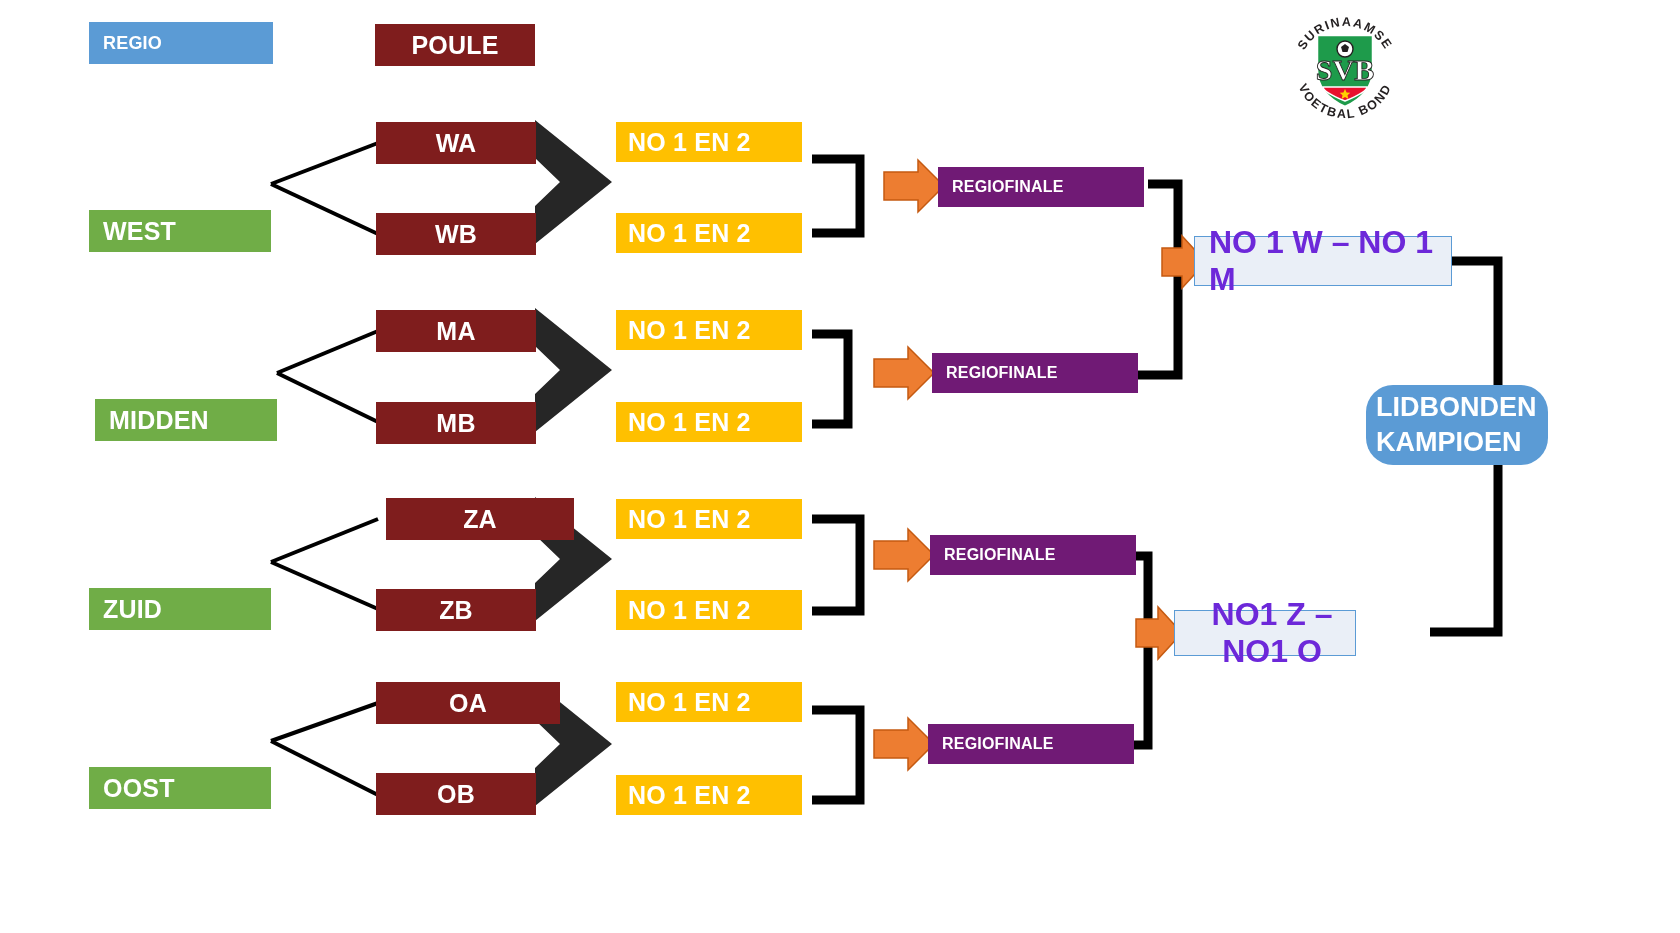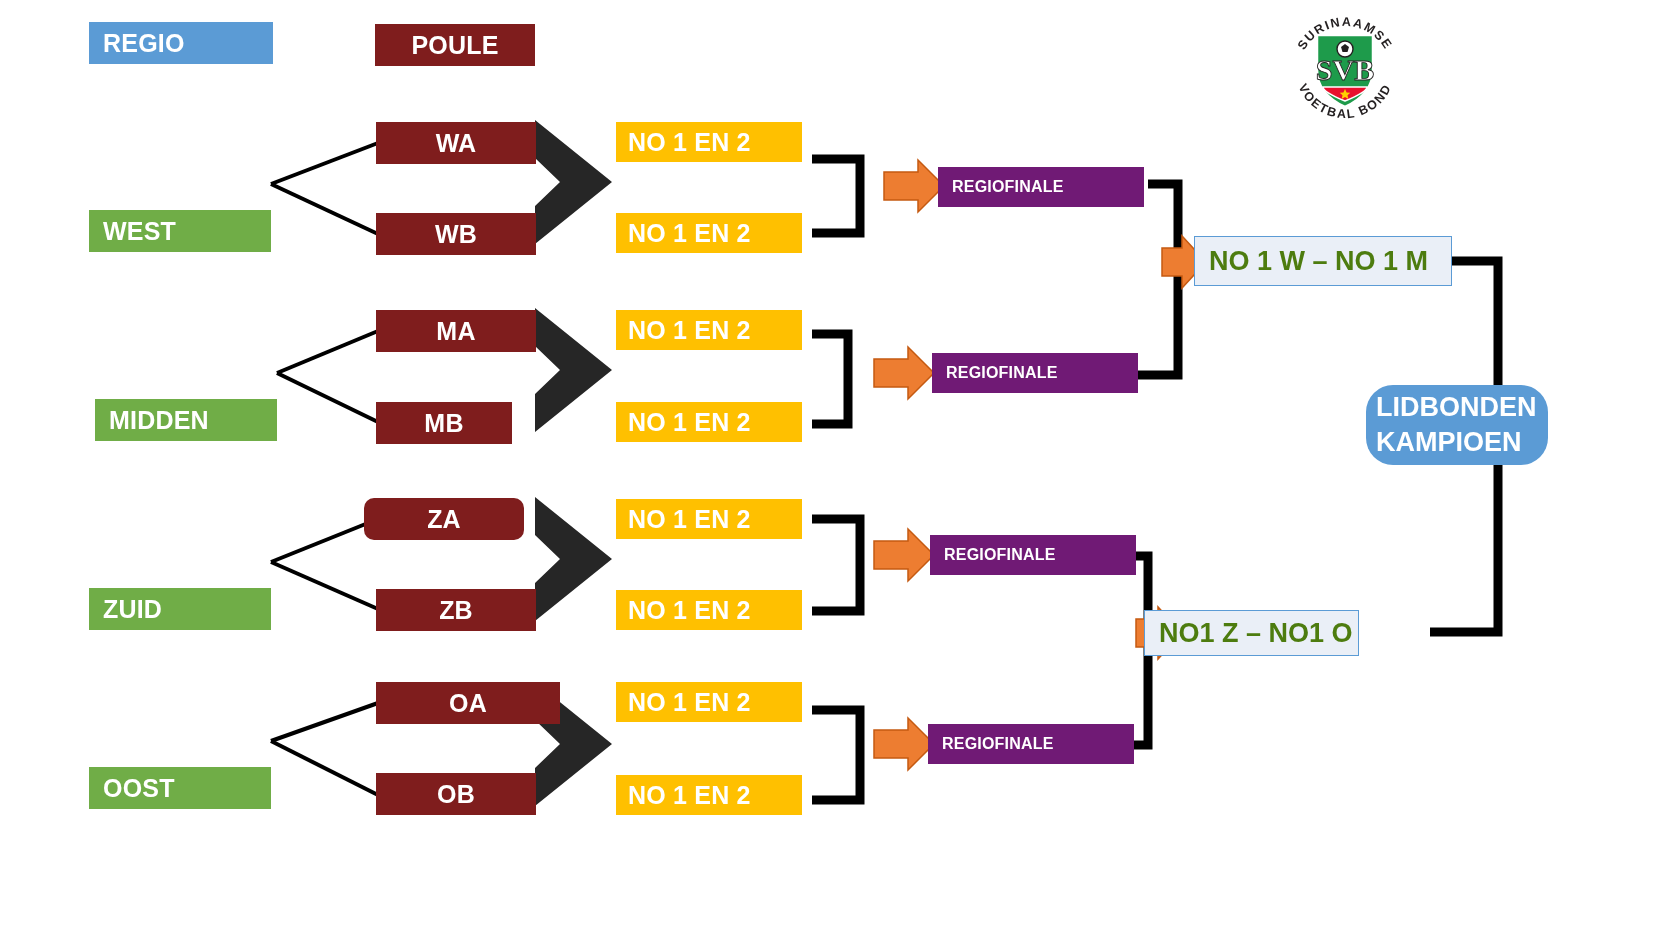--- a/index.html
+++ b/index.html
@@ -7,32 +7,32 @@
     width: 1680px; height: 933px;
     background: #ffffff;
     font-family: "Liberation Sans", sans-serif;
     overflow: hidden;
   }
   #stage { position: relative; width: 1680px; height: 933px; background: #fff; }
 
   .box { position: absolute; display: flex; align-items: center; color: #fff;
          font-weight: bold; letter-spacing: .2px; }
 
-  .hdr    { background: #5B9BD5; font-size: 25px; }
+  .hdr    { background: #5B9BD5; font-size: 18px; }
   .hdr.regio { padding-left: 14px; }
   .hdr.poule { justify-content: center; }
 
   .region { background: #70AD47; font-size: 25px; padding-left: 14px; margin-top: 47px; }
   .poule  { background: #7f1d1d; font-size: 25px; justify-content: center; }
   .qual   { background: #FFC000; font-size: 25px; padding-left: 12px; }
   .rfinal { background: #701a75; font-size: 16px; padding-left: 14px; }
 
   .match  { position: absolute; display: flex; align-items: center;
             background: #EAEFF7; border: 1.5px solid #5B9BD5;
-            color: #4d7c0f; font-size: 27px; font-weight: bold; padding-left: 14px; }
+            color: #6d28d9; font-size: 32px; font-weight: bold; padding-left: 14px; }
 
   .champ  { position: absolute; background: #5B9BD5; color: #fff;
             font-size: 27px; font-weight: bold; padding-left: 10px;
             display: flex; flex-direction: column; justify-content: center;
             line-height: 1.28; }
 
   svg.layer { position: absolute; left: 0; top: 0; width: 1680px; height: 933px;
               pointer-events: none; }
   .logo { position: absolute; }
 </style>
@@ -95,41 +95,41 @@
 
   <div class="box region" style="left:89px; top:163px; width:182px; height:42px;">WEST</div>
   <div class="box poule" style="left:376px; top:122px; width:160px; height:42px;">WA</div>
   <div class="box poule" style="left:376px; top:213px; width:160px; height:42px;">WB</div>
   <div class="box qual" style="left:616px; top:122px; width:186px; height:40px;">NO 1 EN 2</div>
   <div class="box qual" style="left:616px; top:213px; width:186px; height:40px;">NO 1 EN 2</div>
   <div class="box rfinal" style="left:938px; top:167px; width:206px; height:40px;">REGIOFINALE</div>
 
   <div class="box region" style="left:95px; top:352px; width:182px; height:42px;">MIDDEN</div>
   <div class="box poule" style="left:376px; top:310px; width:160px; height:42px;">MA</div>
-  <div class="box poule" style="left:376px; top:402px; width:136px; height:42px;">MB</div>
+  <div class="box poule" style="left:376px; top:402px; width:160px; height:42px;">MB</div>
   <div class="box qual" style="left:616px; top:310px; width:186px; height:40px;">NO 1 EN 2</div>
   <div class="box qual" style="left:616px; top:402px; width:186px; height:40px;">NO 1 EN 2</div>
   <div class="box rfinal" style="left:932px; top:353px; width:206px; height:40px;">REGIOFINALE</div>
 
   <div class="box region" style="left:89px; top:541px; width:182px; height:42px;">ZUID</div>
-  <div class="box poule" style="left:364px; top:498px; width:160px; height:42px;border-radius:10px;">ZA</div>
+  <div class="box poule" style="left:386px; top:498px; width:188px; height:42px;">ZA</div>
   <div class="box poule" style="left:376px; top:589px; width:160px; height:42px;">ZB</div>
   <div class="box qual" style="left:616px; top:499px; width:186px; height:40px;">NO 1 EN 2</div>
   <div class="box qual" style="left:616px; top:590px; width:186px; height:40px;">NO 1 EN 2</div>
   <div class="box rfinal" style="left:930px; top:535px; width:206px; height:40px;">REGIOFINALE</div>
 
   <div class="box region" style="left:89px; top:720px; width:182px; height:42px;">OOST</div>
   <div class="box poule" style="left:376px; top:682px; width:184px; height:42px;">OA</div>
   <div class="box poule" style="left:376px; top:773px; width:160px; height:42px;">OB</div>
   <div class="box qual" style="left:616px; top:682px; width:186px; height:40px;">NO 1 EN 2</div>
   <div class="box qual" style="left:616px; top:775px; width:186px; height:40px;">NO 1 EN 2</div>
   <div class="box rfinal" style="left:928px; top:724px; width:206px; height:40px;">REGIOFINALE</div>
 
   <div class="match" style="left:1194px; top:236px; width:258px; height:50px;">NO 1 W – NO 1 M</div>
-  <div class="match" style="left:1144px; top:610px; width:215px; height:46px;">NO1 Z – NO1 O</div>
+  <div class="match" style="left:1174px; top:610px; width:182px; height:46px;text-align:center;">NO1 Z – NO1 O</div>
 
   <div class="champ" style="left:1366px; top:385px; width:182px; height:80px;border-radius:27px;">
     <span>LIDBONDEN</span>
     <span>KAMPIOEN</span>
   </div>
 
   <div class="logo" style="left:1285px; top:8px; width:120px; height:118px;">
     <svg viewBox="0 0 120 118" width="120" height="118">
       <defs>
         <path id="arcTop" d="M 14,64 A 46,46 0 0 1 106,64"></path>

